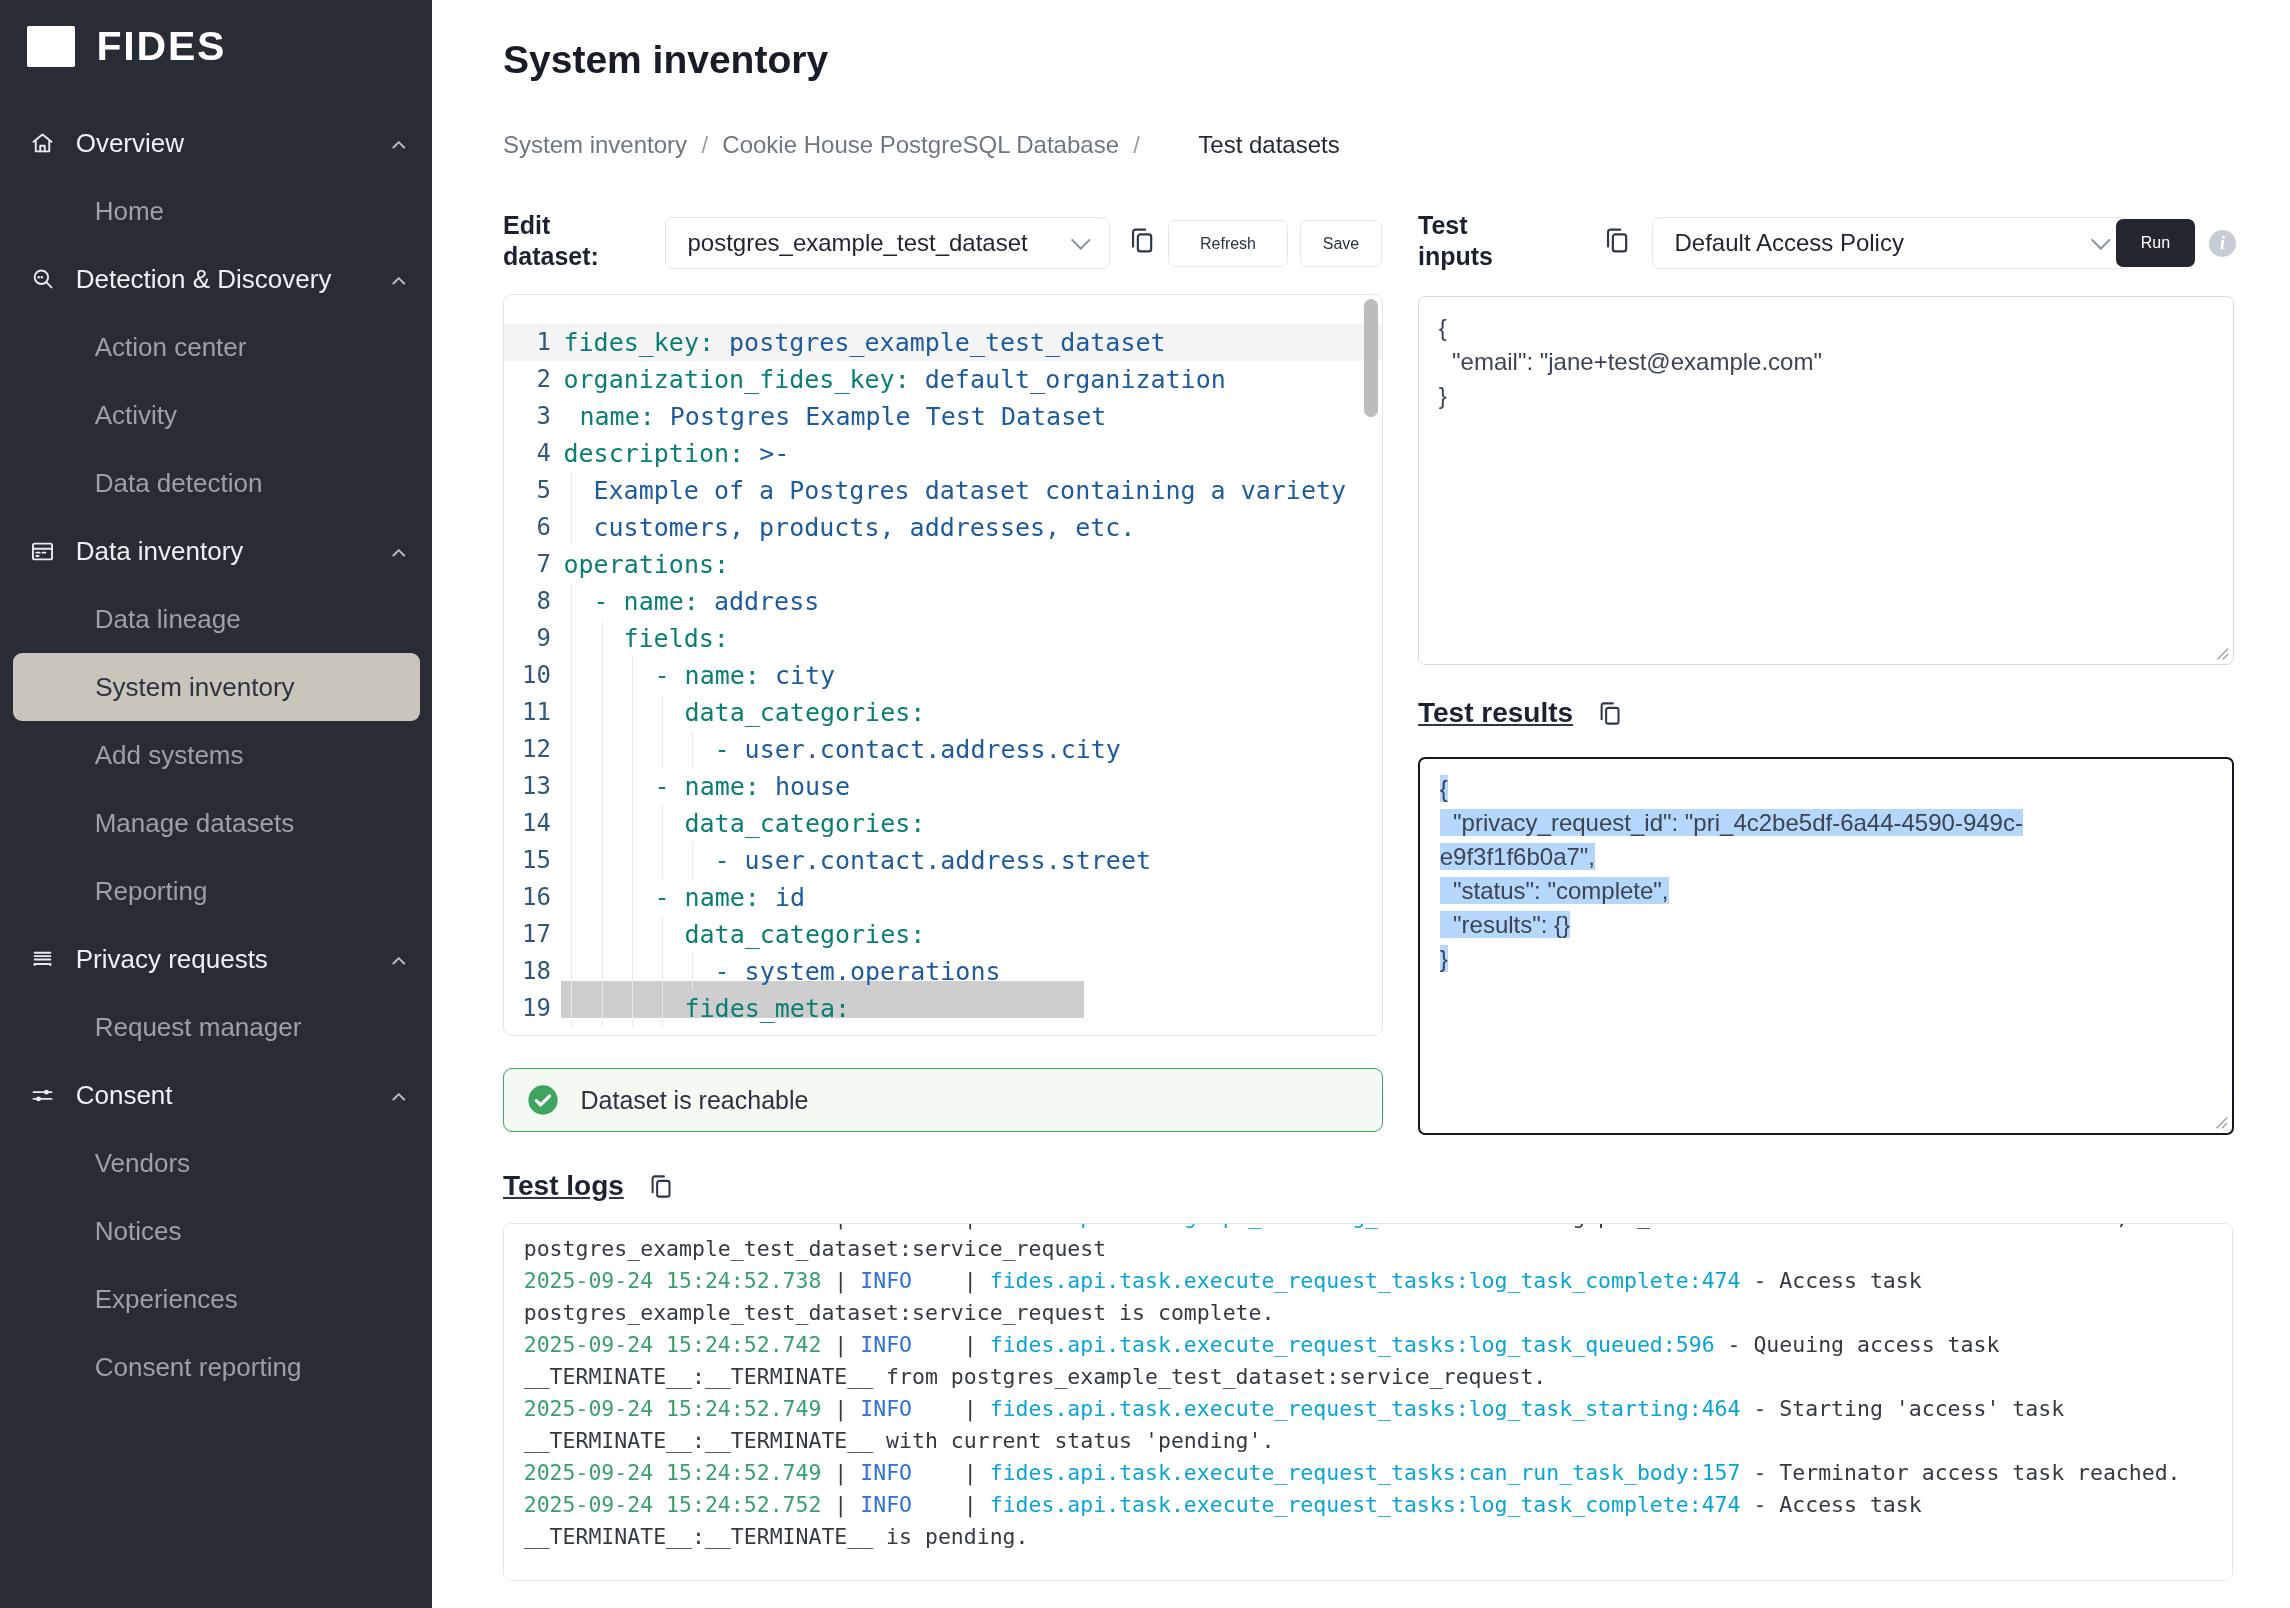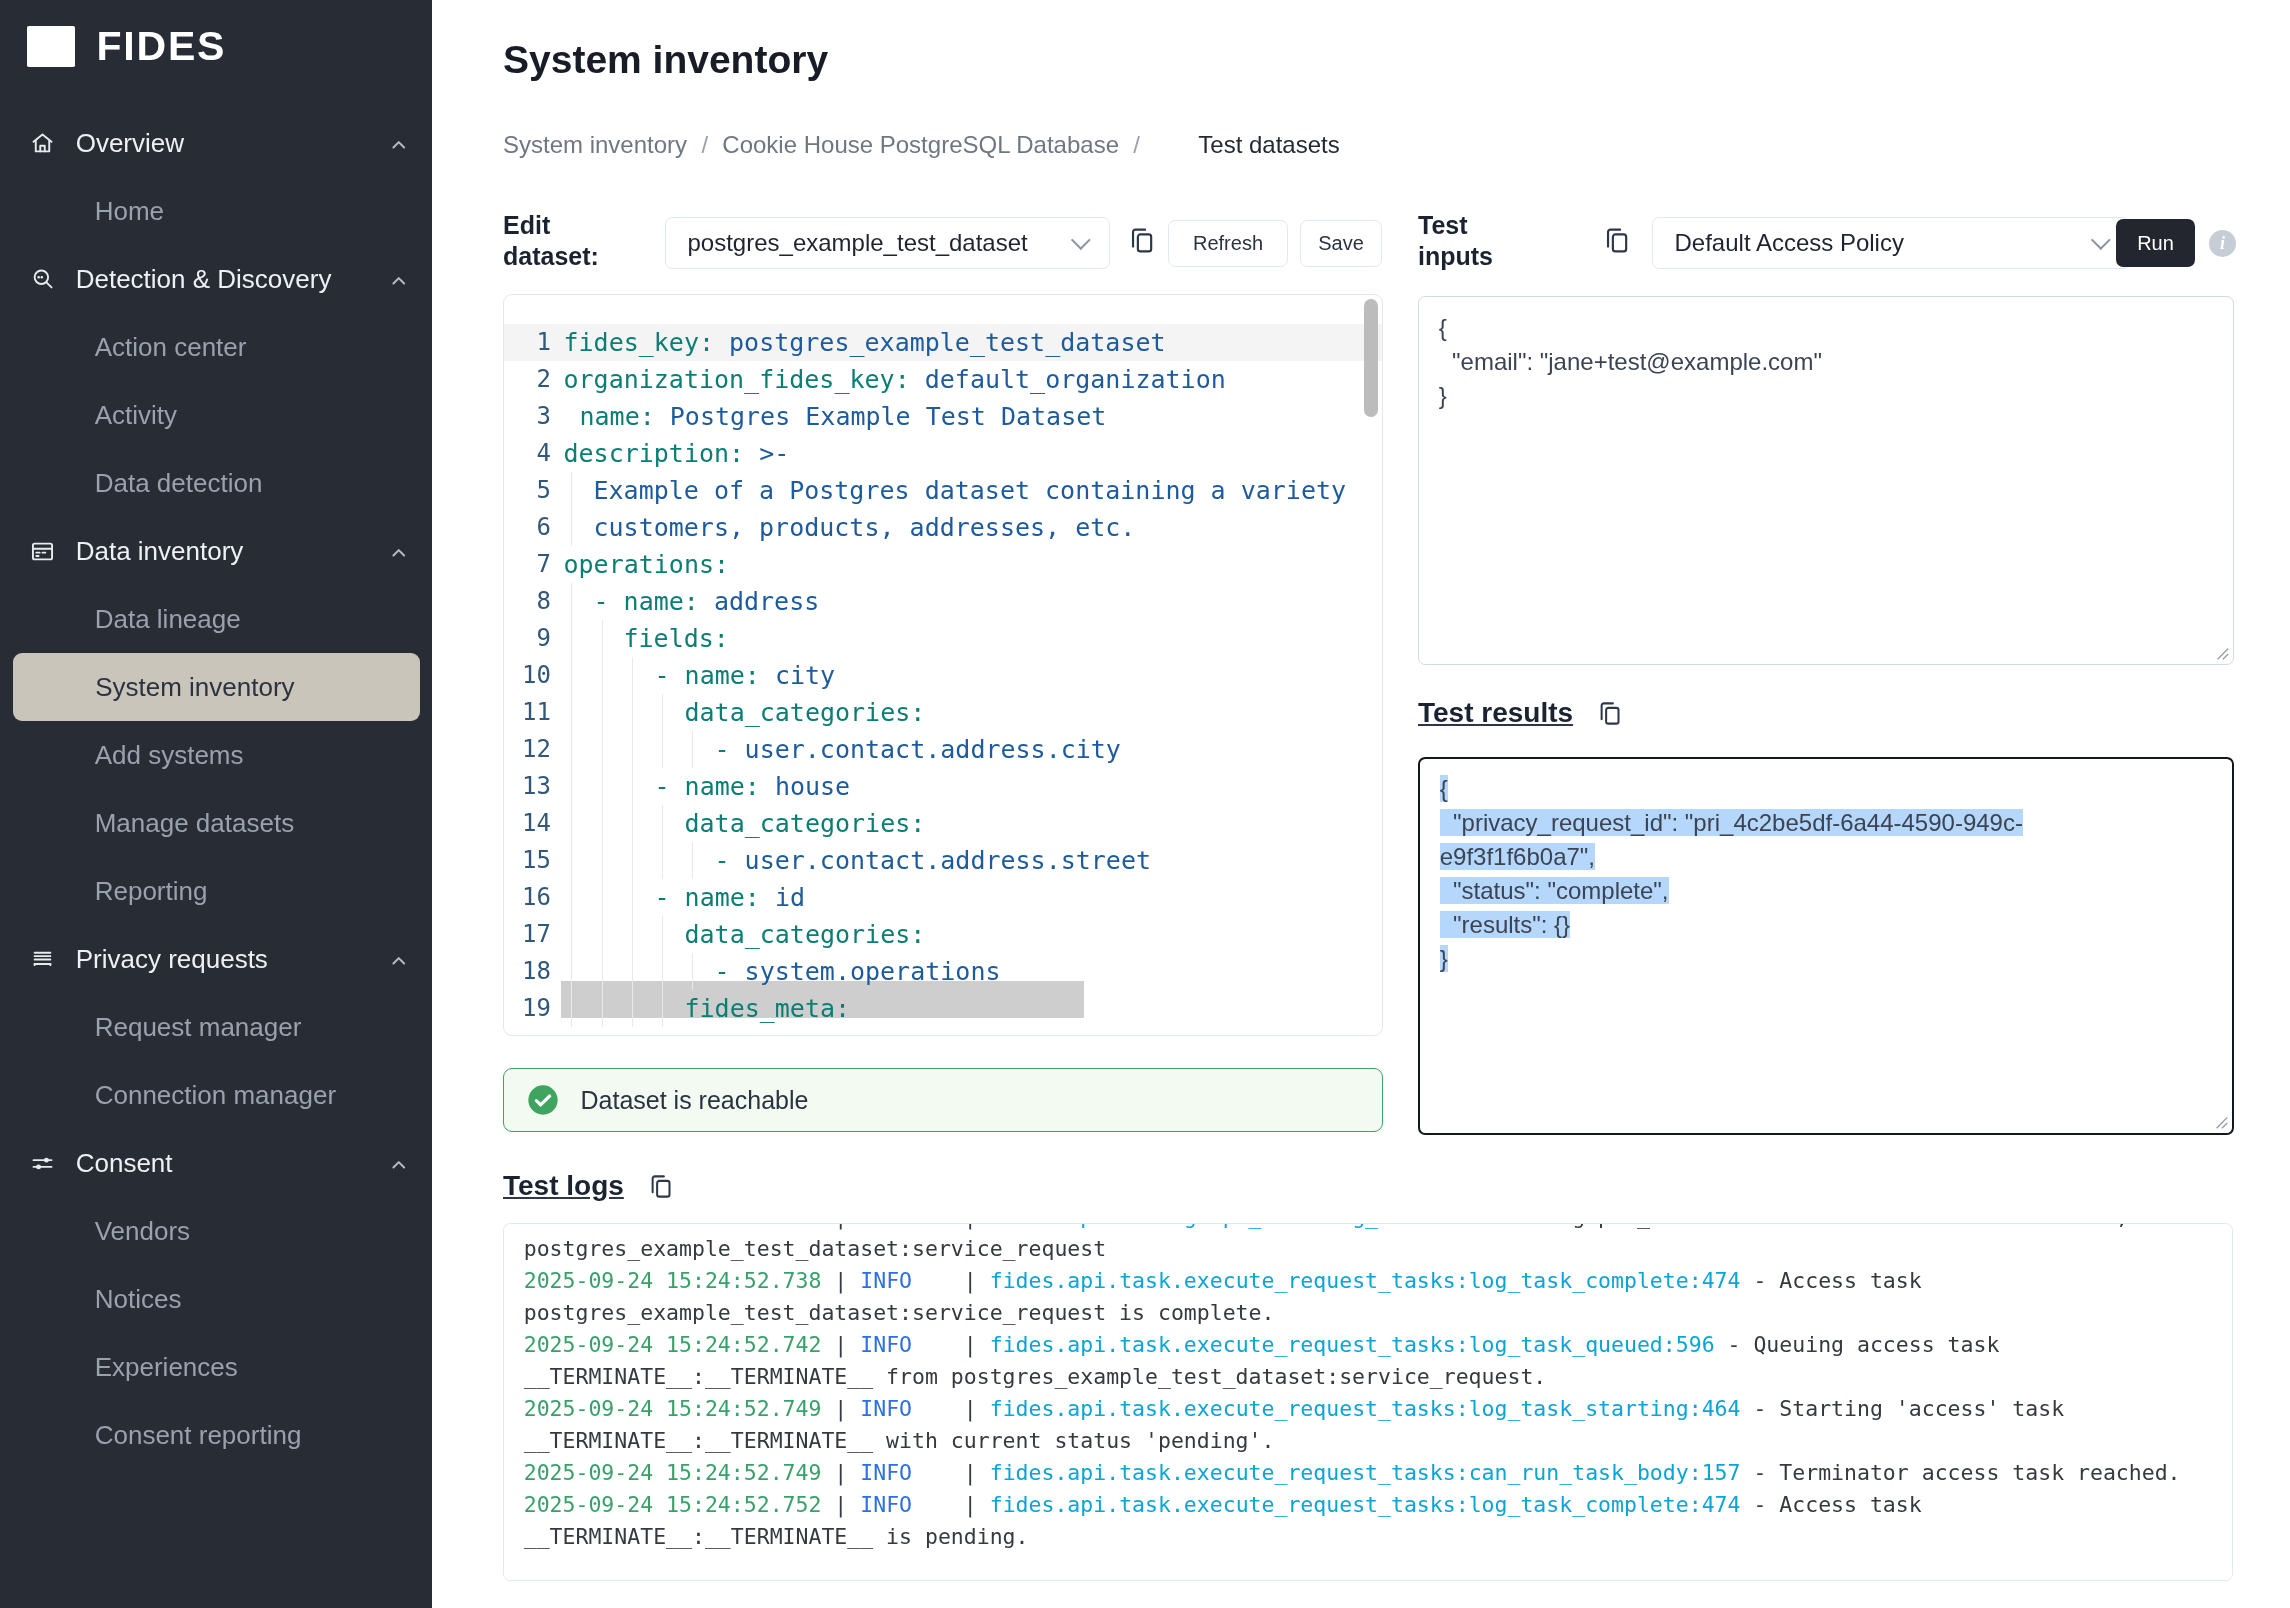--- a/index.html
+++ b/index.html
@@ -38,21 +38,21 @@
           color:#1f2430;background:#fff;box-sizing:border-box;cursor:pointer;}
   #dataset-select{left:665px;top:217px;width:445px;height:52px;}
   #policy-select{left:1652px;top:217px;width:478px;height:52px;}
   .chev-down{width:11.6px;height:11.6px;border-right:2.2px solid #8a93a1;border-bottom:2.2px solid #8a93a1;
              transform:rotate(45deg);margin-top:-6.3px;flex:none;}
   .copybtn{position:absolute;width:29px;height:29px;color:#2d3748;cursor:pointer;}
   .copybtn svg{width:100%;height:100%;}
   #copy-dataset{left:1127px;top:226px;}
   #copy-inputs{left:1602px;top:226px;}
   .btn{position:absolute;display:flex;align-items:center;justify-content:center;
-       border:0.9px solid #e2e8f0;border-radius:7.2px;font-size:20px;color:#2b3240;background:#fff;
+       border:0.9px solid #e2e8f0;border-radius:7.2px;font-size:16px;color:#2b3240;background:#fff;
        box-sizing:border-box;cursor:pointer;}
   #refresh-btn{left:1168px;top:220px;width:120px;height:47px;}
   #save-btn{left:1300px;top:220px;width:82px;height:47px;}
   #run-btn{left:2116px;top:219px;width:79px;height:48px;background:var(--run-bg,#23262f);color:#fff;border:none;}
   #info-icon{position:absolute;left:2209px;top:230px;width:27px;height:27px;border-radius:50%;
              background:#c6cdd6;color:#fff;display:flex;align-items:center;justify-content:center;
              font-size:18px;font-weight:700;font-family:"Liberation Serif",serif;font-style:italic;}
 
   
   #editor{position:absolute;left:503px;top:294px;width:880px;height:742px;border:0.9px solid #e2e8f0;
@@ -186,23 +186,20 @@
           </svg>
         </span>
         <span class="nav-label">Privacy requests</span>
         <span class="nav-chev"><svg viewBox="0 0 24 24" fill="none" stroke="currentColor" stroke-width="2.2" stroke-linecap="round" stroke-linejoin="round">
             <path d="M6 14l6-6 6 6"></path>
           </svg></span>
       </div>
       <div class="nav-row sub">
         <span class="nav-label">Request manager</span>
       </div>
-      <div class="nav-row sub">
-        <span class="nav-label">Connection manager</span>
-      </div>
       <div class="nav-row">
         <span class="nav-ico">
           <svg viewBox="0 0 24 24" fill="none" stroke="currentColor" stroke-width="1.7" stroke-linecap="round">
             <path d="M4 9h16"></path>
             <circle cx="15.5" cy="9" r="2.2" fill="currentColor" stroke="none"></circle>
             <path d="M4 15h16"></path>
             <circle cx="8.5" cy="15" r="2.2" fill="currentColor" stroke="none"></circle>
           </svg>
         </span>
         <span class="nav-label">Consent</span>

